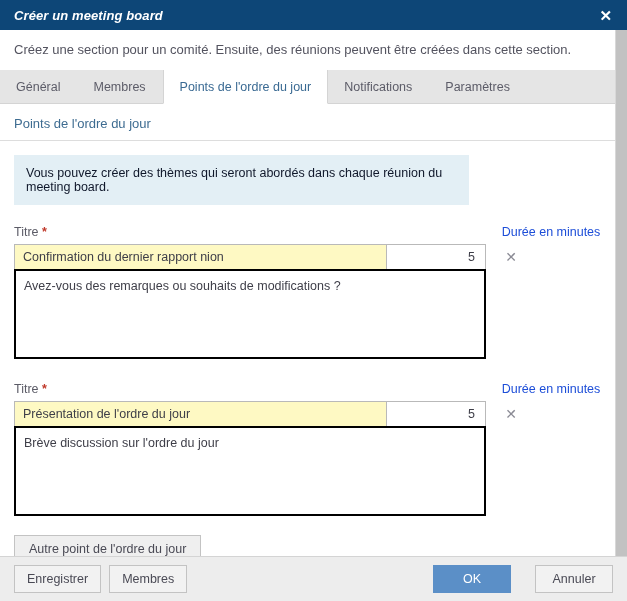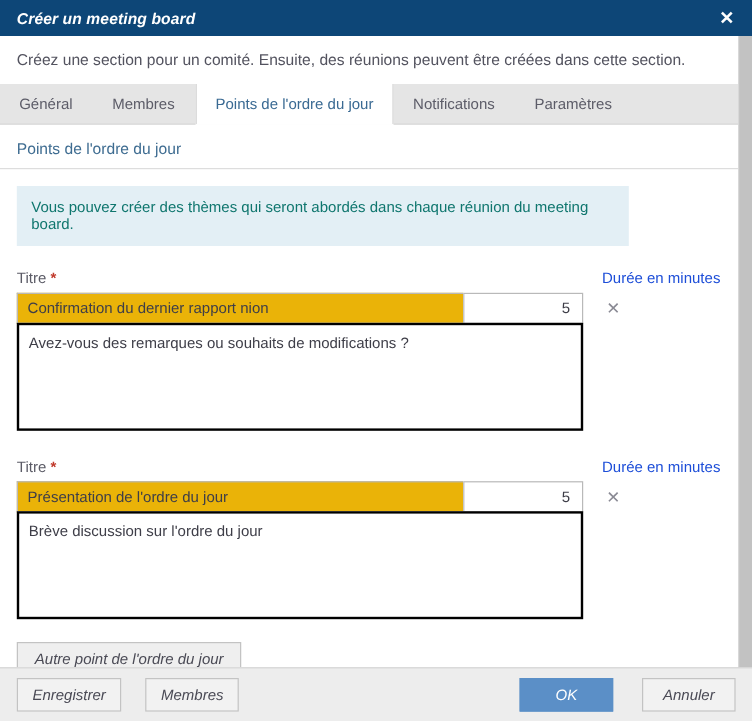--- a/index.html
+++ b/index.html
@@ -135,25 +135,25 @@
     color: #3e6c91;
     padding: 12px 14px 9px 14px;
     border-bottom: 1px solid #dddddd;
     margin: 0 0 0 0;
     box-sizing: border-box;
   }
 
   .info-banner {
     margin: 14px 14px 0 14px;
     background: #e3eff5;
-    color: #0f766e;
+    color: #0f172a;
     font-size: 12.5px;
     padding: 11px 12px;
     box-sizing: border-box;
-    width: 510px;
+    width: 455px;
   }
 
   
   .agenda-item {
     margin: 20px 0 0 0;
     padding: 0 14px;
     box-sizing: border-box;
   }
   .field-labels {
     display: flex;
@@ -184,21 +184,21 @@
   .input-title {
     width: 372px;
     height: 26px;
     border: 1px solid #b9b9b9;
     border-right: none;
     box-sizing: border-box;
     padding: 0 8px;
     font-family: "Liberation Sans", sans-serif;
     font-size: 12.5px;
     color: #3e3e48;
-    background: #eab308;
+    background: #fef9c3;
     outline: none;
     border-radius: 0;
   }
   .input-duration {
     width: 100px;
     height: 26px;
     border: 1px solid #b9b9b9;
     box-sizing: border-box;
     padding: 0 10px 0 4px;
     text-align: right;
@@ -246,40 +246,39 @@
     font-size: 12.5px;
     background: #efefef;
     border: 1px solid #c3c3c3;
     color: #4a4a55;
     padding: 0 12px;
     height: 26px;
     line-height: 24px;
     cursor: pointer;
     box-sizing: border-box;
     border-radius: 0;
-    font-style: italic;
   }
   .btn-add {
     height: 28px;
     line-height: 26px;
     padding: 0 14px;
   }
 
   
   .footer {
     height: 45px;
     min-height: 45px;
     background: #ededed;
     border-top: 1px solid #d4d4d4;
     display: flex;
     align-items: center;
     padding: 0 14px;
     box-sizing: border-box;
   }
-  .footer-left { display: flex; gap: 20px; }
+  .footer-left { display: flex; gap: 8px; }
   .footer-right { display: flex; gap: 24px; margin-left: auto; }
   .btn-footer {
     height: 28px;
     line-height: 26px;
     min-width: 78px;
     text-align: center;
     background: #f2f2f2;
     border: 1px solid #c3c3c3;
   }
   .btn-primary {

